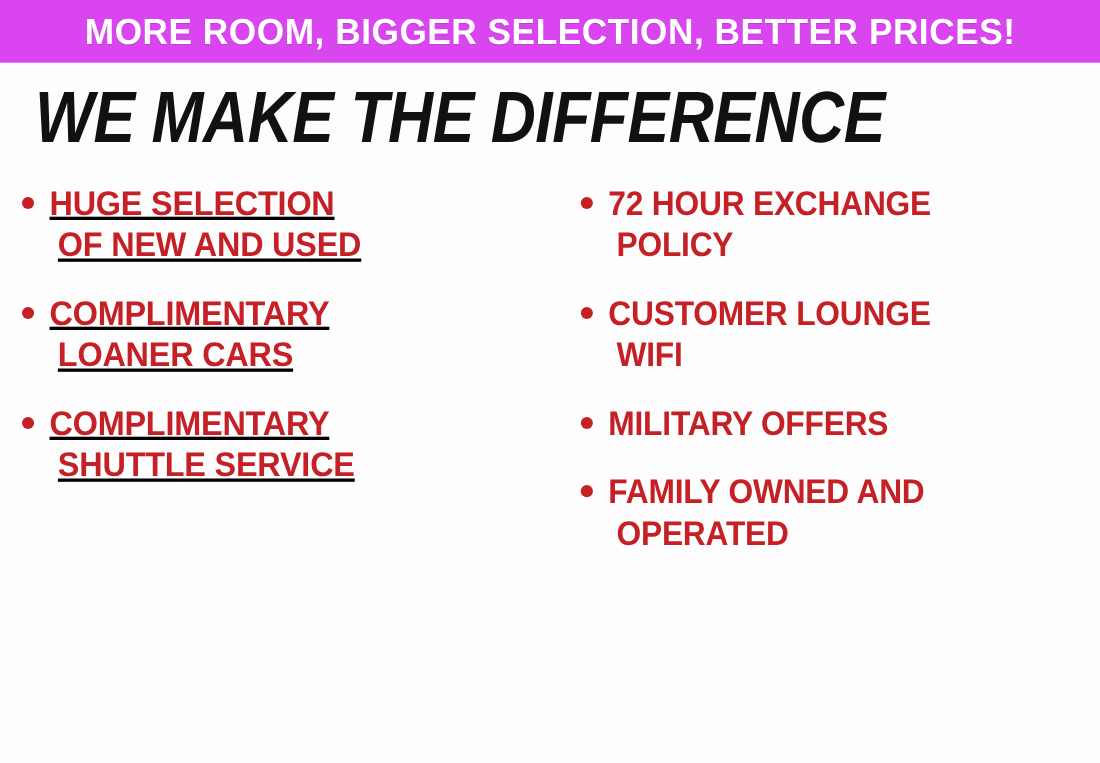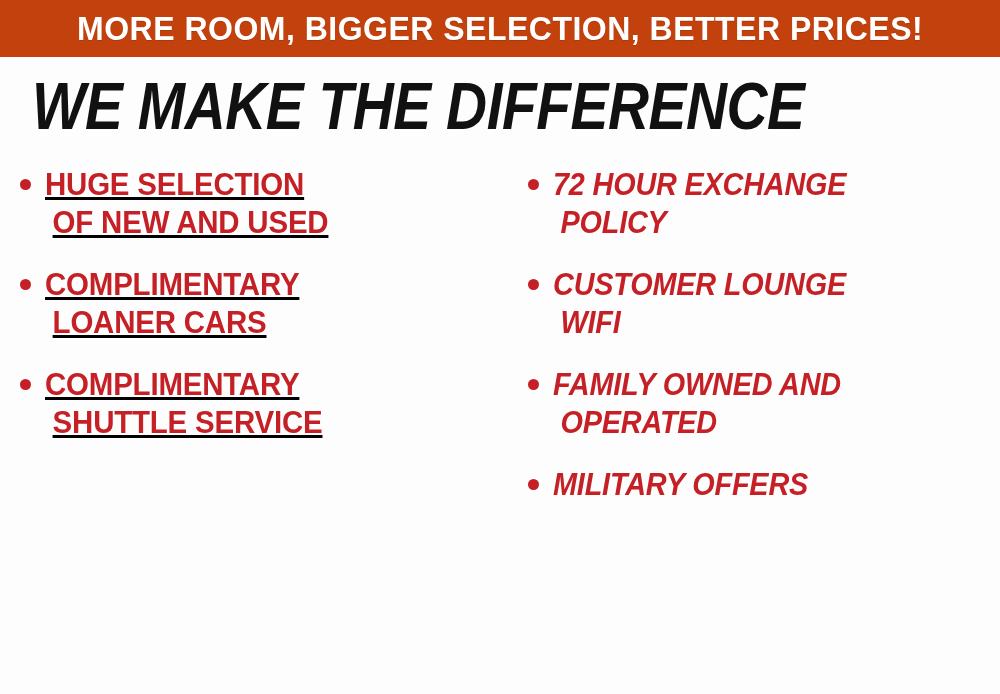--- a/index.html
+++ b/index.html
@@ -21,21 +21,21 @@
     box-sizing: border-box;
   }
 
   
   .banner {
     position: absolute;
     left: 0;
     top: 0;
     width: 1000px;
     height: 57px;
-    background: #c2410c;
+    background: #d946ef;
     display: flex;
     align-items: center;
     justify-content: center;
   }
   .banner-text {
     color: #ffffff;
     font-family: "Liberation Sans", sans-serif;
     font-weight: bold;
     font-size: 33px;
     letter-spacing: 0.5px;
@@ -86,21 +86,20 @@
   .column-left {
     width: 505px;
     padding-left: 20px;
     padding-top: 6px;
     text-decoration: underline;
   }
   .column-right {
     width: 495px;
     padding-left: 23px;
     padding-top: 6px;
-    font-style: italic;
   }
 
   .bullet-item {
     display: flex;
     align-items: flex-start;
     margin-bottom: 24px;
   }
   .bullet-dot {
     flex: 0 0 auto;
     width: 11px;
@@ -182,26 +181,26 @@
         <div class="bullet-item">
           <span class="bullet-dot"></span>
           <div class="bullet-lines">
             <div class="bullet-line">CUSTOMER LOUNGE</div>
             <div class="bullet-line cont">WIFI</div>
           </div>
         </div>
         <div class="bullet-item">
           <span class="bullet-dot"></span>
           <div class="bullet-lines">
+            <div class="bullet-line">MILITARY OFFERS</div>
+          </div>
+        </div>
+        <div class="bullet-item">
+          <span class="bullet-dot"></span>
+          <div class="bullet-lines">
             <div class="bullet-line">FAMILY OWNED AND</div>
             <div class="bullet-line cont">OPERATED</div>
           </div>
         </div>
-        <div class="bullet-item">
-          <span class="bullet-dot"></span>
-          <div class="bullet-lines">
-            <div class="bullet-line">MILITARY OFFERS</div>
-          </div>
-        </div>
       </div>
   </div>
 
 </div>
 
 </body></html>

